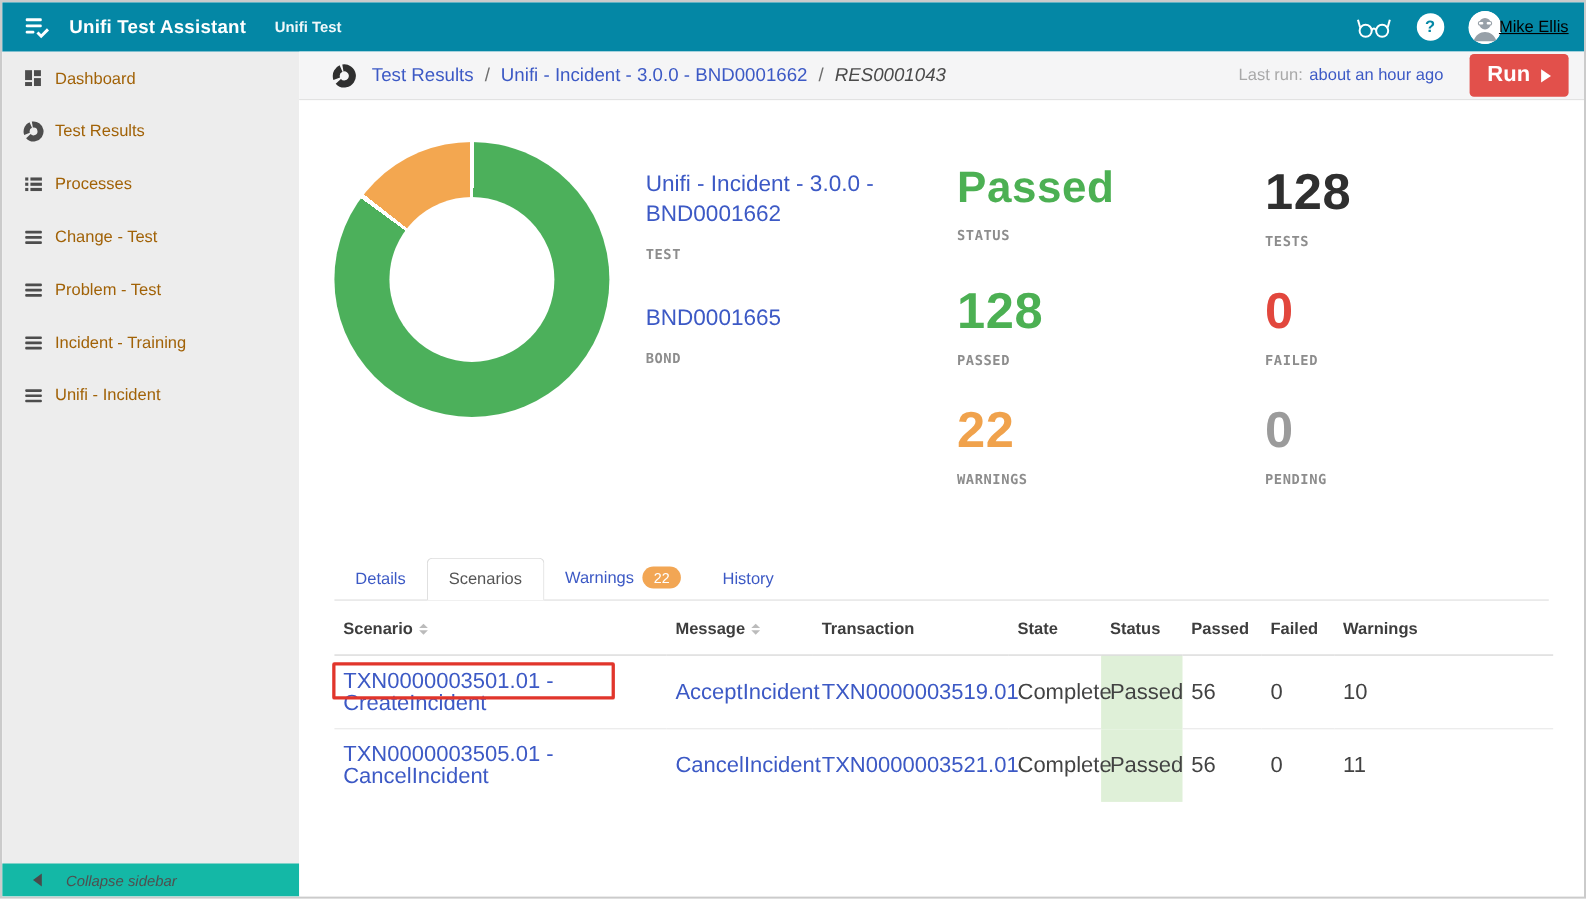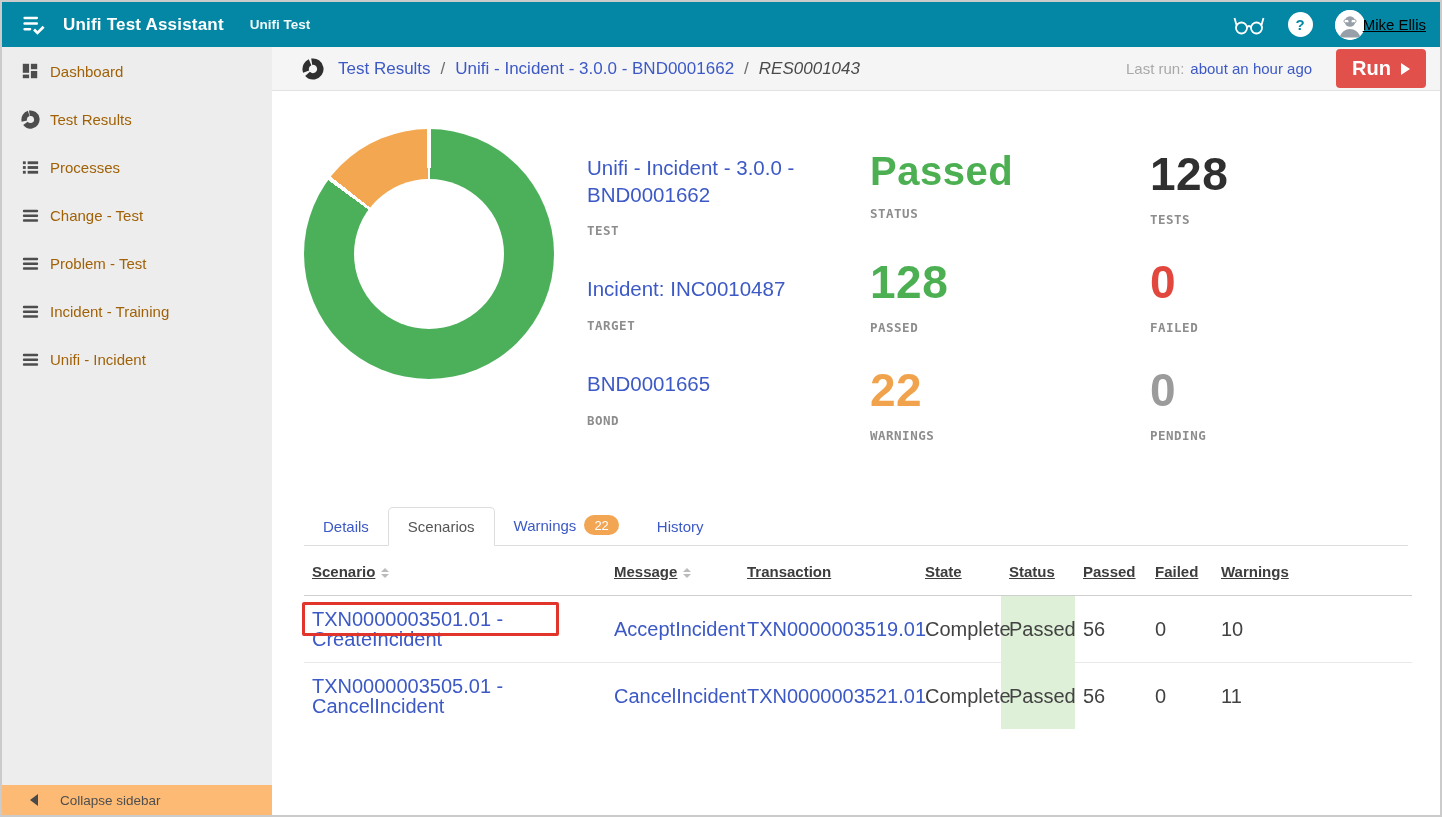--- a/index.html
+++ b/index.html
@@ -20,22 +20,22 @@
   .avatar { width:30px; height:30px; border-radius:50%; background:#fff; overflow:hidden;
             display:flex; align-items:flex-end; justify-content:center; }
   .user-name { color:#000000; font-size:15px; margin-left:-12px;text-decoration:underline; }
   .user-chip { display:flex; align-items:center; gap:10px; cursor:pointer; }
 
   
   .sidebar { position:absolute; top:45px; left:0; width:270px; bottom:0; background:#ededed; }
   .side-item { height:48px; display:flex; align-items:center; padding-left:18px; cursor:pointer; }
   .side-item .icon { width:20px; display:flex; justify-content:center; }
   .side-item .lbl { margin-left:10px; font-size:15px; color:#a16207; }
-  .collapse-bar { position:absolute; left:0; bottom:0; width:270px; height:30px; background:#fdba74;
-                  display:flex; align-items:center; padding-left:28px; cursor:pointer; }
+  .collapse-bar { position:absolute; left:0; bottom:0; width:270px; height:30px; background:#14b8a6;
+                  display:flex; align-items:center; padding-left:28px; cursor:pointer;font-style:italic; }
   .collapse-arrow { width:0; height:0; border-top:6px solid transparent; border-bottom:6px solid transparent;
                     border-right:8px solid #4a4a4a; }
   .collapse-lbl { font-size:13.5px; color:#4f4f4f; margin-left:22px; }
 
   
   .main { position:absolute; top:45px; left:270px; right:0; bottom:0; background:#fff; }
   .crumbbar { height:44px; background:#f5f5f6; border-bottom:1px solid #e2e2e2;
               display:flex; align-items:center; justify-content:space-between; padding:0 14px 0 30px; }
   .crumbs { display:flex; align-items:center; gap:10px; font-size:17px; }
   .crumb-link { color:#3c59c5; cursor:pointer; text-decoration:none; }
@@ -74,21 +74,21 @@
                 border-radius:5px 5px 0 0; margin-bottom:-1px; }
   .badge { background:#f2a654; color:#fff; font-size:13px; padding:2.5px 10px; border-radius:11px; }
 
   
   table.results { border-collapse:collapse; table-layout:fixed; width:1108px; margin:0 32px; }
   table.results col.c-scenario{width:302px;} table.results col.c-message{width:133px;}
   table.results col.c-transaction{width:178px;} table.results col.c-state{width:84px;}
   table.results col.c-status{width:74px;} table.results col.c-passed{width:72px;}
   table.results col.c-failed{width:66px;} table.results col.c-warnings{width:199px;}
   table.results th { text-align:left; font-size:15px; font-weight:700; color:#3d3d3d;
-                     padding:17px 8px 15px 8px; border-bottom:1px solid #cfcfcf;text-decoration:underline; }
+                     padding:17px 8px 15px 8px; border-bottom:1px solid #cfcfcf; }
   table.results td { font-size:20px; color:#424242; padding:13px 8px; line-height:20px;
                      border-top:1px solid #e8e8e8; }
   table.results tr:first-child td { border-top:none; }
   td.status-cell { background:#dff0d8; color:#4cae50; border-top:none !important; }
   td a.tlink, td .tlink { color:#3c59c5; text-decoration:none; cursor:pointer; }
   td.warn-cell { color:#f0a24c; }
   .sort { display:inline-flex; flex-direction:column; margin-left:6px; vertical-align:middle; gap:2px; }
   .sort i { display:block; width:0; height:0; border-left:4px solid transparent; border-right:4px solid transparent; }
   .sort i.up { border-bottom:4px solid #bbb; }
   .sort i.dn { border-top:4px solid #bbb; }
@@ -247,24 +247,20 @@
       </div>
     </div>
 
     <div class="summary">
       <div class="donut" style="background: conic-gradient(rgb(255, 255, 255) 0deg, rgb(255, 255, 255) 1deg, rgb(76, 176, 91) 1deg, rgb(76, 176, 91) 306.2deg, rgb(255, 255, 255) 306.2deg, rgb(255, 255, 255) 307.2deg, rgb(255, 255, 255) 307.2deg, rgb(255, 255, 255) 308.2deg, rgb(243, 167, 80) 308.2deg, rgb(243, 167, 80) 359deg, rgb(255, 255, 255) 359deg, rgb(255, 255, 255) 360deg);"></div>
 
       <div class="info-col">
         <div class="info-block">
           <div class="info-value">Unifi - Incident - 3.0.0 - BND0001662</div>
           <div class="mono-label">TEST</div>
-        </div>
-        <div class="info-block">
-          <div class="info-value">Incident: INC0010487</div>
-          <div class="mono-label">TARGET</div>
         </div>
         <div class="info-block">
           <div class="info-value">BND0001665</div>
           <div class="mono-label">BOND</div>
         </div>
       </div>
 
       <div class="stats-grid">
         <div class="stat">
           <div class="stat-value status-word c-green">Passed</div>

